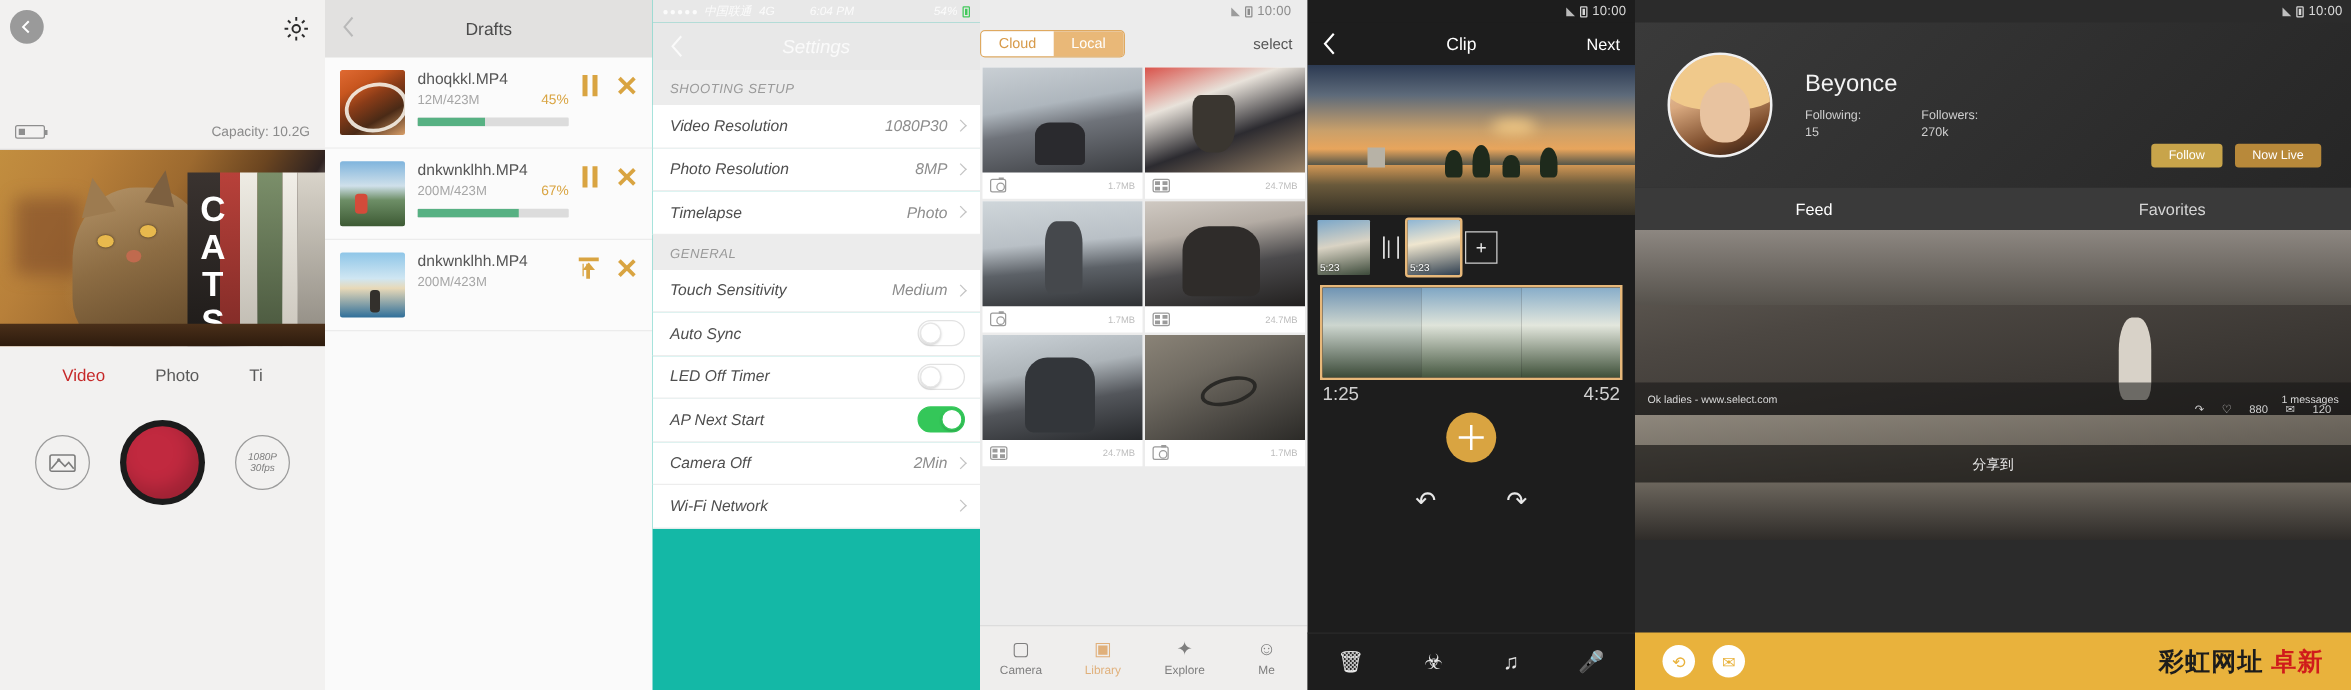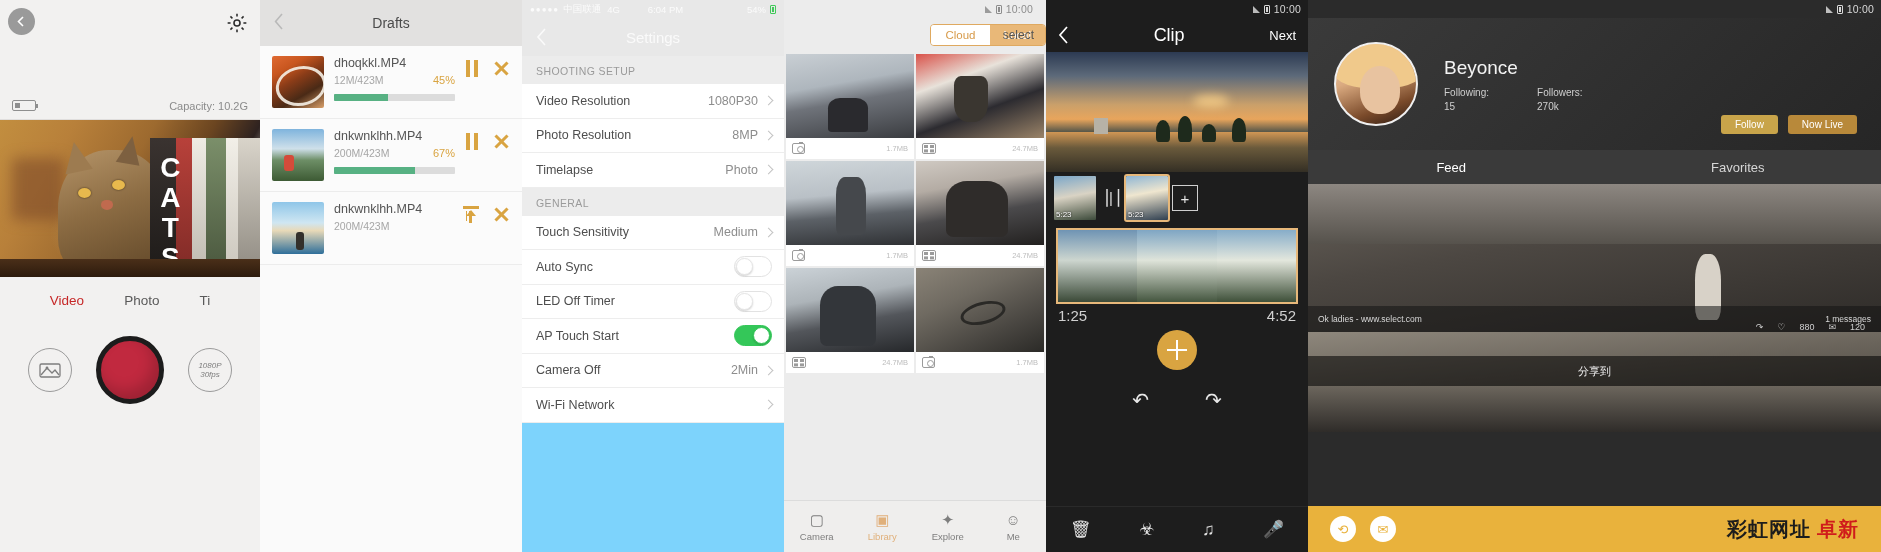--- a/index.html
+++ b/index.html
@@ -91,40 +91,40 @@
   .ic-x{ width:17px;height:17px;position:relative;}
   .ic-x:before,.ic-x:after{content:"";position:absolute;left:0;top:7px;width:17px;height:3px;background:#d9a441;}
   .ic-x:before{transform:rotate(45deg);} .ic-x:after{transform:rotate(-45deg);}
   .ic-up{ width:16px;height:17px;position:relative;}
   .ic-up:before{content:"";position:absolute;left:0;top:0;width:16px;height:2.6px;background:#d9a441;}
   .ic-up:after{content:"";position:absolute;left:6px;top:5px;width:3px;height:12px;background:#d9a441;
      box-shadow:-4px -1px 0 -1px #d9a441;}
   .arrowhead{position:absolute;left:2.5px;top:4px;width:0;height:0;border-left:5.5px solid transparent;border-right:5.5px solid transparent;border-bottom:6px solid #d9a441;}
 
   
-  #p3 { width:262px; background:#7dd3fc; }
+  #p3 { width:262px; background:#14b8a6;font-style:italic; }
   .p3-sb{ height:18px;background:#e8e8e8;color:#fbfbfb;display:flex;align-items:center;padding:0 8px;font-size:9.5px;}
   .dots{letter-spacing:1px;font-size:8px;}
   .p3-head{ height:38px;background:#e8e8e8;display:flex;align-items:center;justify-content:center;position:relative;color:#fafafa;}
   .p3-head .chev{position:absolute;left:14px;}
   .p3-title{font-size:15px;}
   .sec-head{ background:#ececec;color:#9a9a9a;font-size:10.5px;letter-spacing:.4px;padding:9px 14px 7px 14px;}
   .srow{ height:34.5px;display:flex;align-items:center;padding:0 12px 0 14px;border-bottom:1px solid #ededed;background:#fff;}
   .slabel{ font-size:12.5px;color:#4e4e4e;}
   .sval{ margin-left:auto;font-size:12.5px;color:#8d8d8d;}
   .chevr{ margin-left:7px;width:7px;height:7px;border-right:1.6px solid #c3c3c3;border-top:1.6px solid #c3c3c3;transform:rotate(45deg);}
   .toggle{ margin-left:auto;width:38px;height:21px;border-radius:11px;background:#fff;border:1.3px solid #e2e2e2;position:relative;}
   .toggle i{position:absolute;top:1px;left:1px;width:17px;height:17px;border-radius:50%;background:#fff;border:1px solid #e6e6e6;box-shadow:0 1px 2px rgba(0,0,0,.18);}
   .toggle.on{ background:#34c759;border-color:#34c759;}
   .toggle.on i{ left:auto;right:1px;border-color:#34c759;}
 
   
   #p4 { width:262px; background:#ececec; }
   .p4-sb{height:18px;display:flex;align-items:center;color:#8d8d8d;background:#ececec;padding:0 6px;}
-  .p4-head{ height:34px;background:#ececec;display:flex;align-items:center;justify-content:flex-end;position:relative;}
+  .p4-head{ height:34px;background:#ececec;display:flex;align-items:center;justify-content:flex-start;position:relative;}
   .seg{ display:flex;border:1.4px solid #dfa960;border-radius:4px;overflow:hidden;}
   .seg span{ padding:4px 14px;font-size:11.5px;color:#d79a49;background:#fff;}
   .seg span.on{ background:#e9b878;color:#fff;}
   .p4-select{ position:absolute;right:12px;font-size:12px;color:#555;}
   .grid{ display:flex;flex-wrap:wrap;gap:2px;padding:2px;}
   .cell{ width:128px;background:#fff;}
   .cell .img{ height:84px; position:relative; overflow:hidden;}
   .cell .meta{ height:21px;display:flex;align-items:center;padding:0 6px;}
   .cell .meta .sz{ margin-left:auto;font-size:7.5px;color:#bcbcbc;}
   .g1{background:linear-gradient(170deg,#c9cfd4 0%,#aeb6bd 36%,#6f737a 55%,#3a3c40 100%);}
@@ -141,21 +141,21 @@
   .film-ic:after{content:"";position:absolute;right:1px;top:1px;width:4px;height:3px;background:#9b9b9b;box-shadow:0 4.4px 0 #9b9b9b;}
   .tabbar{ position:absolute;left:0;right:0;bottom:0;height:52px;background:#efeeed;border-top:1px solid #dcdcdc;display:flex;}
   .tab{ flex:1;display:flex;flex-direction:column;align-items:center;justify-content:center;gap:4px;font-size:9.5px;color:#7e7e7e;}
   .tab.on{ color:#e0b07b;}
   .tab .gl{ font-size:15px;line-height:1; }
 
   
   #p5 { width:262px; background:#1d1d1d; color:#fff; }
   .p5-sb{ height:18px;display:flex;align-items:center;color:#d6d6d6;background:#1d1d1d;}
   .p5-head{ height:34px;display:flex;align-items:center;padding:0 12px;background:#1d1d1d;}
-  .p5-title{ margin:16px auto;font-size:18px;}
+  .p5-title{ margin:16px auto;font-size:14px;}
   .p5-next{ font-size:13px;}
   .preview{ height:120px;
     background:linear-gradient(180deg,#2c3a52 0%,#5d6a7a 20%,#caa06a 44%,#e8a55c 56%,#5d5a4a 66%,#2b3628 78%,#c58a4e 100%);
     position:relative;overflow:hidden;}
   .pv-sun{position:absolute;left:56%;top:36%;width:36px;height:12px;background:rgba(255,214,140,.75);filter:blur(5px);border-radius:50%;}
   .pv-tree{position:absolute;bottom:30px;width:14px;height:22px;background:#1e2a1c;border-radius:50% 50% 20% 20%;}
   .pv-water{position:absolute;left:0;right:0;bottom:0;height:40px;background:linear-gradient(180deg,#d79a55,#6c5b3c 40%,#2c2a22);opacity:.95;}
   .filmstrip{ height:52px;display:flex;align-items:center;gap:4px;padding:0 8px;background:#1d1d1d;}
   .fs-thumb{ width:42px;height:44px;position:relative;overflow:hidden;border-radius:1px;}
   .fs-a{background:linear-gradient(170deg,#7ba7c9,#d9d3c4 45%,#3c4a3a);}
@@ -391,21 +391,21 @@
           <i></i>
         </div>
     </div>
     <div class="srow">
       <div class="slabel">LED Off Timer</div>
       <div class="toggle">
           <i></i>
         </div>
     </div>
     <div class="srow">
-      <div class="slabel">AP Touch Start</div>
+      <div class="slabel">AP Next Start</div>
       <div class="toggle on">
           <i></i>
         </div>
     </div>
     <div class="srow">
       <div class="slabel">Camera Off</div>
       <div class="sval">2Min</div>
       <div class="chevr"></div>
     </div>
     <div class="srow">

